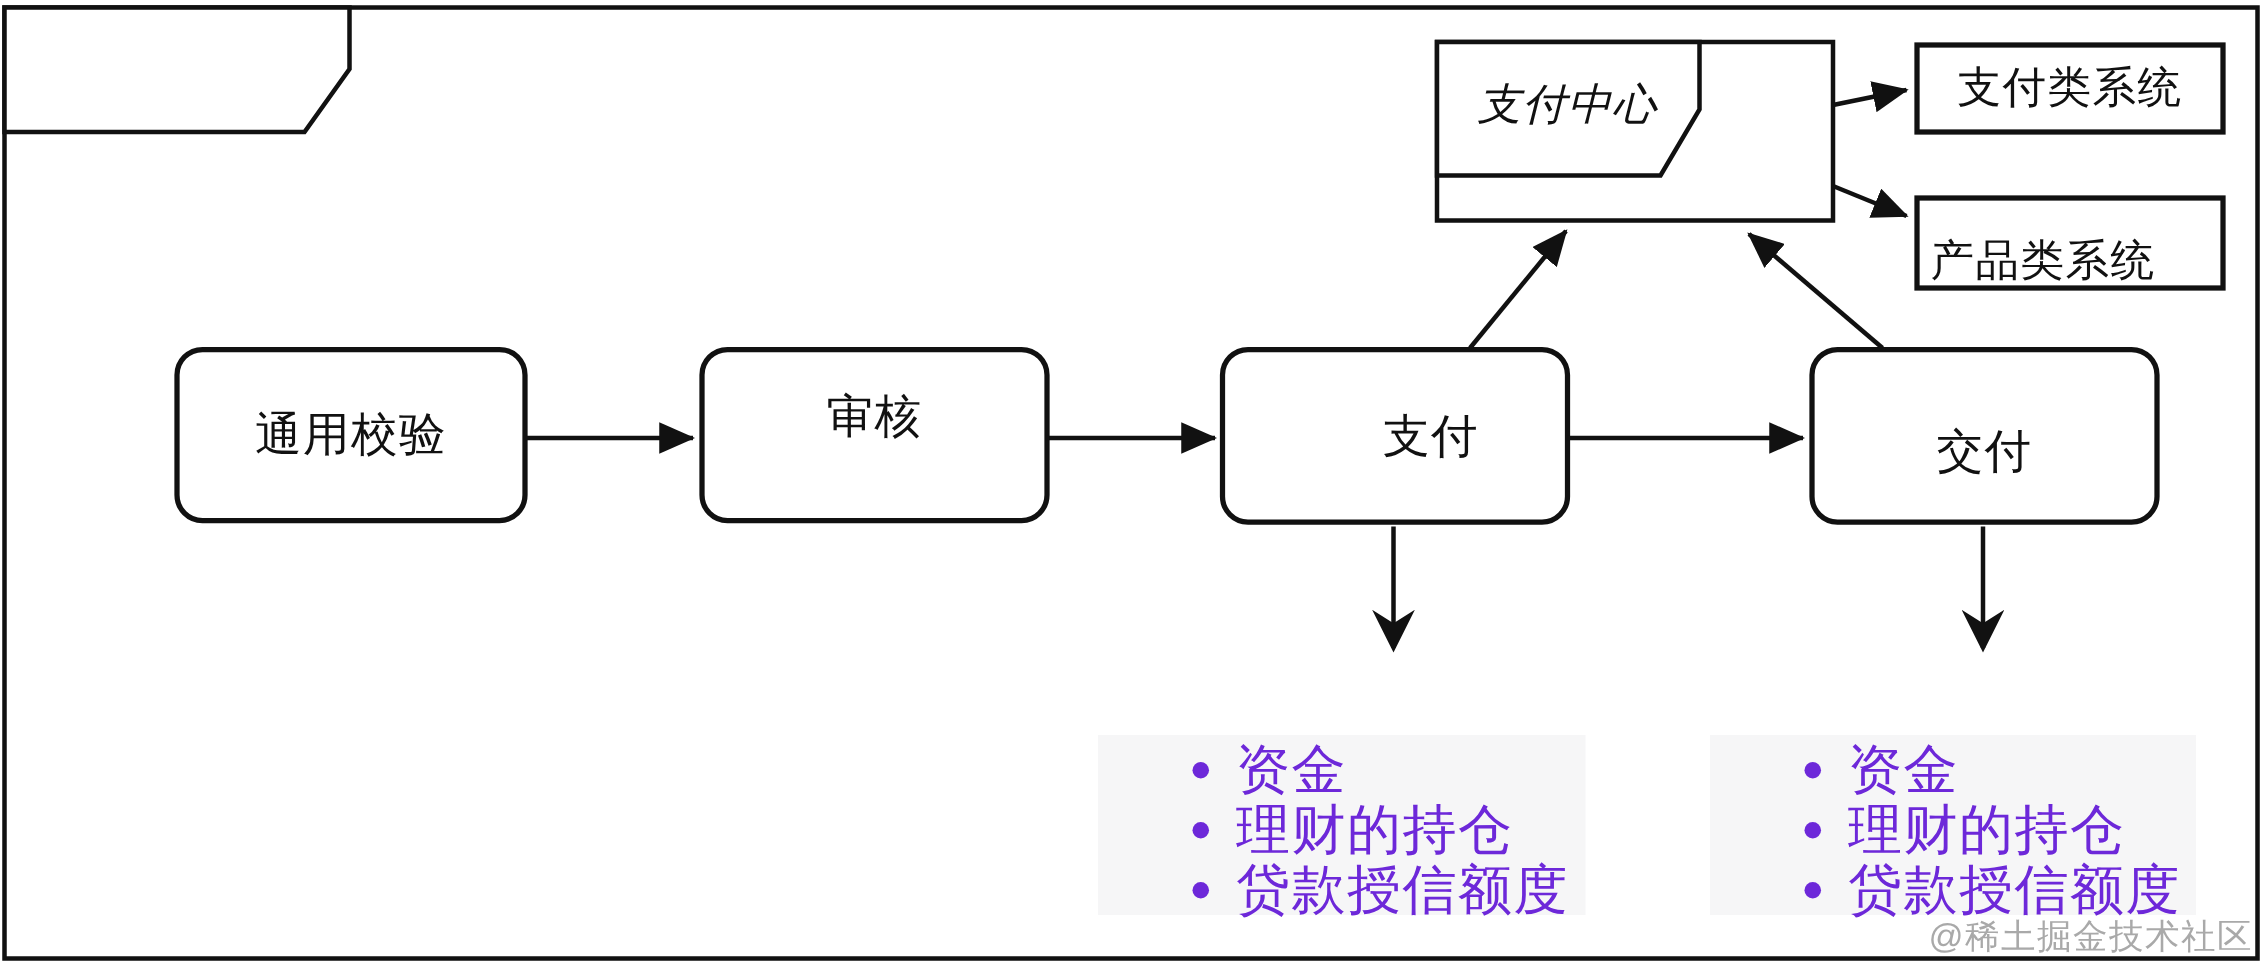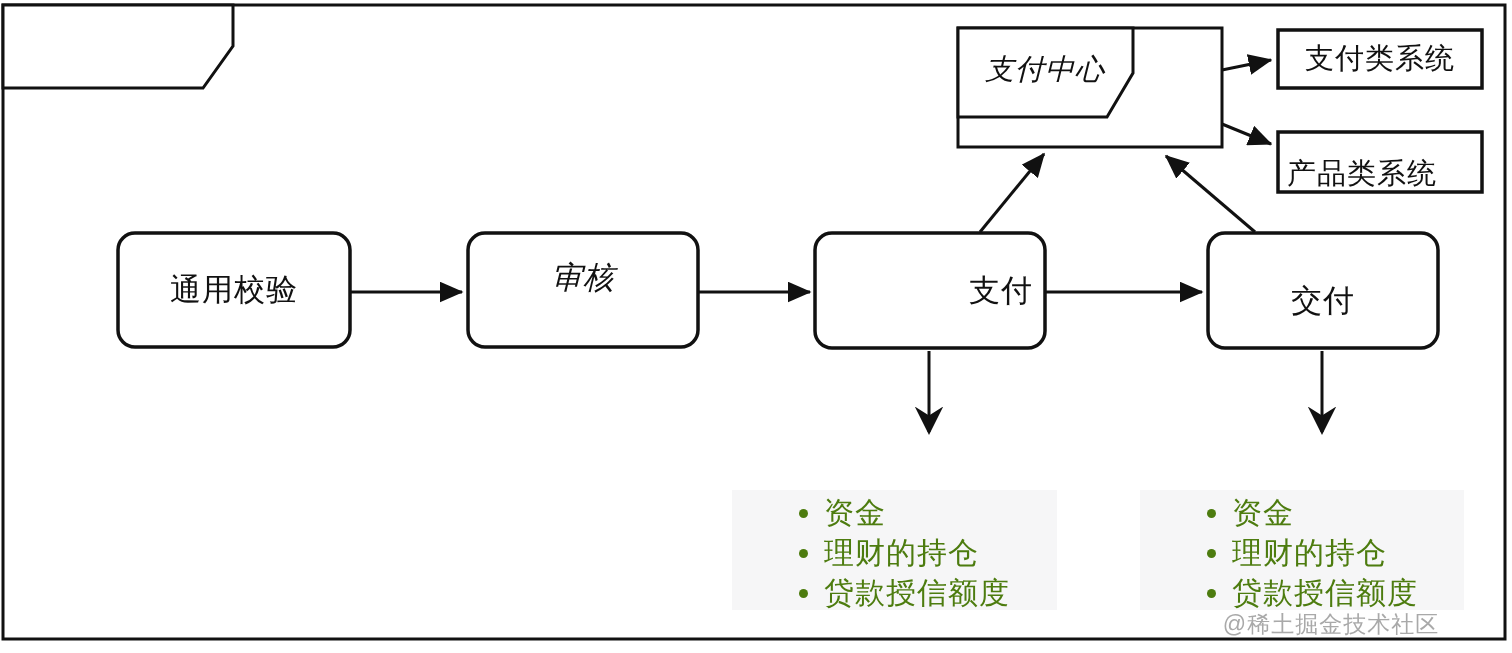--- a/index.html
+++ b/index.html
@@ -27,32 +27,32 @@
   .sys-lbl   { font-size: 29px; }
   .tab-lbl   { font-size: 29px; }
   .panel {
     position: absolute;
     background: #f6f6f7;
     box-sizing: border-box;
     padding-top: 3px;
   }
   .panel ul { margin: 0; padding: 0 0 0 92px; }
   .panel li {
-    font-size: 30px;
+    font-size: 36px;
     line-height: 40px;
     letter-spacing: 1px;
-    color: #4d7c0f;
+    color: #6d28d9;
     white-space: nowrap;
   }
   #watermark {
     position: absolute;
     left: 1160px;
     top: 609px;
     width: 342px;
-    text-align: center;
+    text-align: right;
     font-size: 23px;
     letter-spacing: 1px;
     color: #a9a9a9;
   }
 </style>
 </head>
 <body>
 
 <div id="stage">
 
@@ -90,22 +90,22 @@
 
     <path d="M1222,70 L1271,60" stroke="#111111" stroke-width="3" fill="none" marker-end="url(#tri)"></path>
     <path d="M1222,124 L1271,144" stroke="#111111" stroke-width="3" fill="none" marker-end="url(#tri)"></path>
 
     <path d="M929,351 L929,432" stroke="#111111" stroke-width="3" fill="none" marker-end="url(#dart)"></path>
     <path d="M1322,351 L1322,432" stroke="#111111" stroke-width="3" fill="none" marker-end="url(#dart)"></path>
   </svg>
 
 
   <div class="lbl step-lbl" style="left:118px; top:233px; width:232px; height:114px;">通用校验</div>
-  <div class="lbl step-lbl" style="left:468px; top:233px; width:230px; height:90px;font-style:italic;">审核</div>
-  <div class="lbl step-lbl" style="left:815px; top:233px; width:278px; height:115px;padding-left:47px;">支付</div>
+  <div class="lbl step-lbl" style="left:468px; top:233px; width:230px; height:90px;">审核</div>
+  <div class="lbl step-lbl" style="left:815px; top:233px; width:278px; height:115px;">支付</div>
   <div class="lbl step-lbl" style="left:1208px; top:233px; width:230px; height:135px;">交付</div>
 
   <div class="lbl tab-lbl" style="left:965px; top:36px; width:160px; height:68px;font-style:italic;">支付中心</div>
 
   <div class="lbl sys-lbl" style="left:1278px; top:30px; width:204px; height:58px;">支付类系统</div>
   <div class="lbl sys-lbl" style="left:1278px; top:132px; width:168px; height:60px;margin-top:12px;">产品类系统</div>
 
   <div class="panel" style="left:732px; top:490px; width:325px; height:120px;">
     <ul>
       <li>资金</li>

